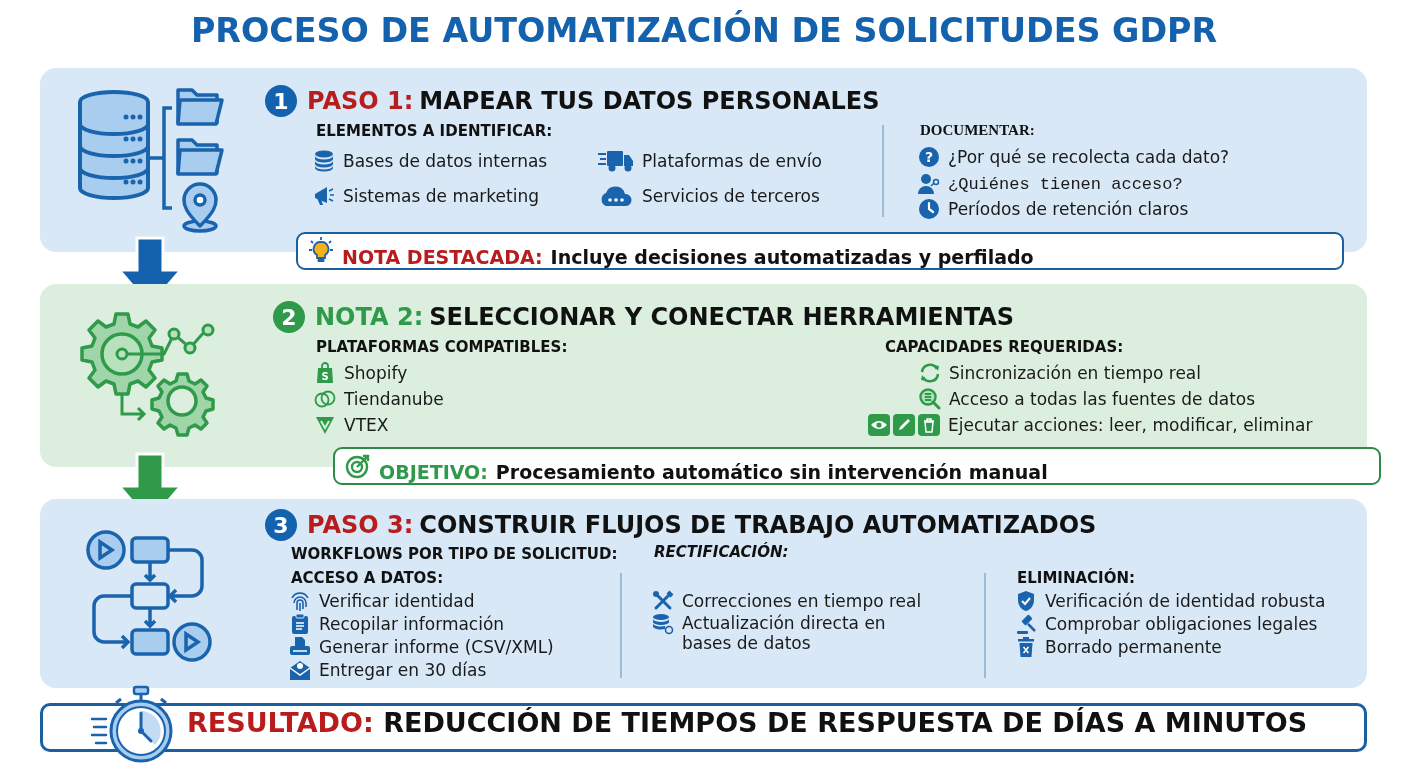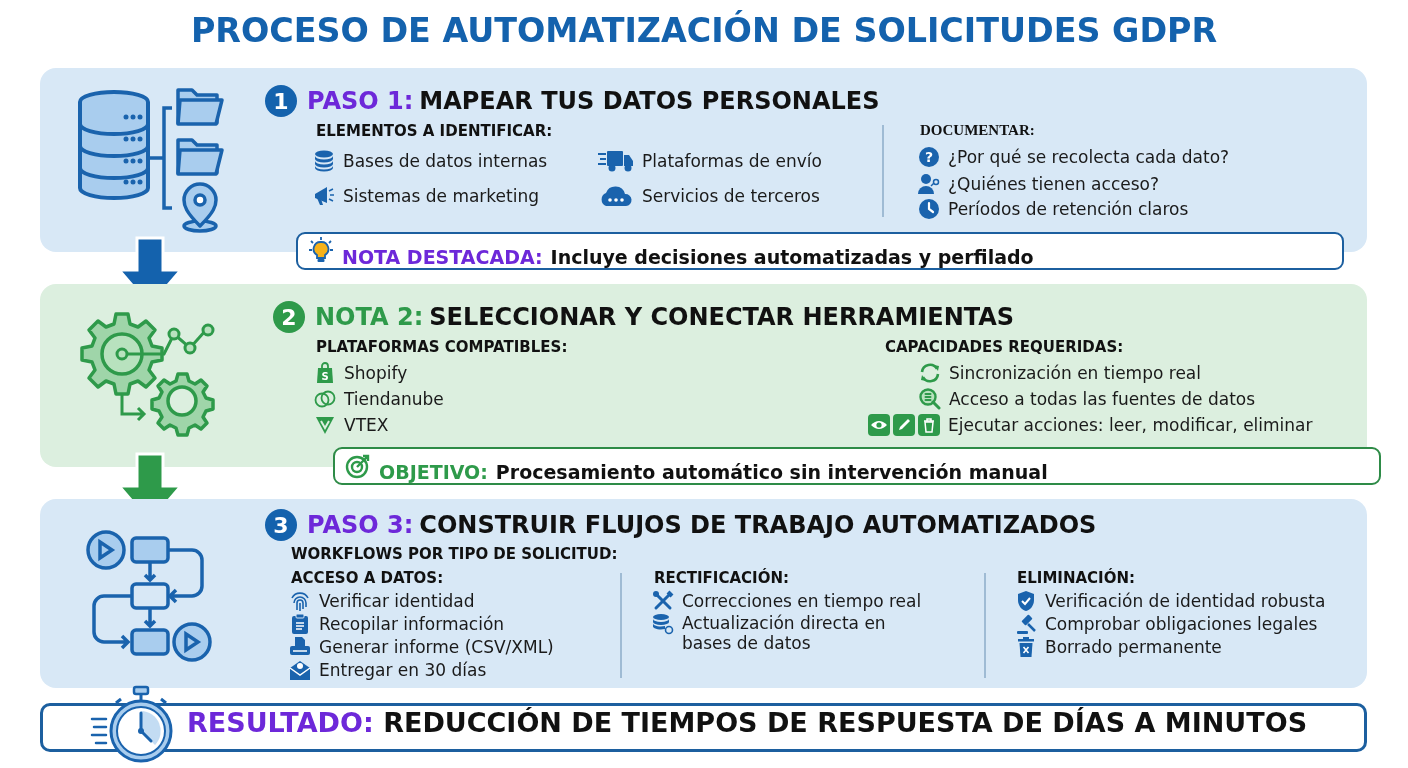--- a/index.html
+++ b/index.html
@@ -19,21 +19,21 @@
 
   .big-icon { position: absolute; }
   .arrow { position: absolute; }
 
   .step-head { position: absolute; display: flex; align-items: center; gap: 10px; white-space: nowrap; }
   .step-num {
     width: 32px; height: 32px; border-radius: 50%; color: #fff; font-weight: bold;
     font-size: 22px; display: flex; align-items: center; justify-content: center;
   }
   .step-title { font-size: 24px; font-weight: bold; letter-spacing: 0px; }
-  .blue { color: #6d28d9; }
+  .blue { color: #b91c1c; }
   .green { color: #2e9a4a; }
   .bg-blue { background: #1462ad; }
   .bg-green { background: #2e9a4a; }
 
   .sub-head { position: absolute; font-size: 15px; font-weight: bold; white-space: nowrap; color: #111; }
   .item { position: absolute; display: flex; align-items: center; gap: 8px; font-size: 17px; white-space: nowrap; color: #1a1a1a; }
   .item .ic { width: 22px; height: 22px; display: flex; align-items: center; justify-content: center; flex: 0 0 22px; }
   .item svg { display: block; }
 
   .vdiv { position: absolute; width: 1.5px; background: #9fbbd4; }
@@ -166,21 +166,21 @@
 <div class="sub-head" style="left:920px;top:122px;font-family:Liberation Serif, serif;">DOCUMENTAR:</div>
 <div class="item" style="left:918px;top:146px;">
   <span class="ic">
     <svg width="22" height="22" viewBox="0 0 22 22">
         <circle cx="11" cy="11" r="10" fill="#1a63ad"></circle>
         <text x="11" y="16" text-anchor="middle" font-size="14" font-weight="bold" fill="#fff" font-family="DejaVu Sans, sans-serif">?</text>
       </svg>
   </span>
   <span>¿Por qué se recolecta cada dato?</span>
 </div>
-<div class="item" style="left:918px;top:173px;">
+<div class="item" style="left:918px;top:173px;font-family:Liberation Mono, monospace;">
   <span class="ic">
     <svg width="22" height="22" viewBox="0 0 22 22">
         <g fill="#1a63ad">
           <circle cx="8" cy="6" r="5"></circle>
           <path d="M0 21 a8 8 0 0 1 16 0z"></path>
           <circle cx="18" cy="9" r="2.5" fill="none" stroke="#1a63ad" stroke-width="1.5"></circle>
           <path d="M16 10 l-3 3" stroke="#1a63ad" stroke-width="1.5"></path>
         </g>
       </svg>
   </span>
@@ -415,21 +415,21 @@
         <path d="M1 9 l10 -7 l10 7 v12 h-20z" fill="#1a63ad"></path>
         <path d="M1 9 l10 7 l10 -7" fill="none" stroke="#fff" stroke-width="1.5"></path>
         <circle cx="11" cy="7" r="3" fill="#fff"></circle>
       </svg>
   </span>
   <span>Entregar en 30 días</span>
 </div>
 
 <div class="vdiv" style="left:620px;top:573px;height:105px;"></div>
 
-<div class="sub-head" style="left:654px;top:569px;">RECTIFICACIÓN:</div>
+<div class="sub-head" style="left:654px;top:543px;font-style:italic;">RECTIFICACIÓN:</div>
 <div class="item" style="left:652px;top:590px;">
   <span class="ic">
     <svg width="22" height="22" viewBox="0 0 22 22">
         <g stroke="#1a63ad" stroke-width="3" stroke-linecap="round">
           <path d="M4 18 l14 -14"></path>
           <path d="M4 4 l14 14"></path>
         </g>
         <circle cx="4" cy="4" r="3" fill="#1a63ad"></circle>
         <path d="M16 2 l4 4" stroke="#1a63ad" stroke-width="4"></path>
       </svg>

